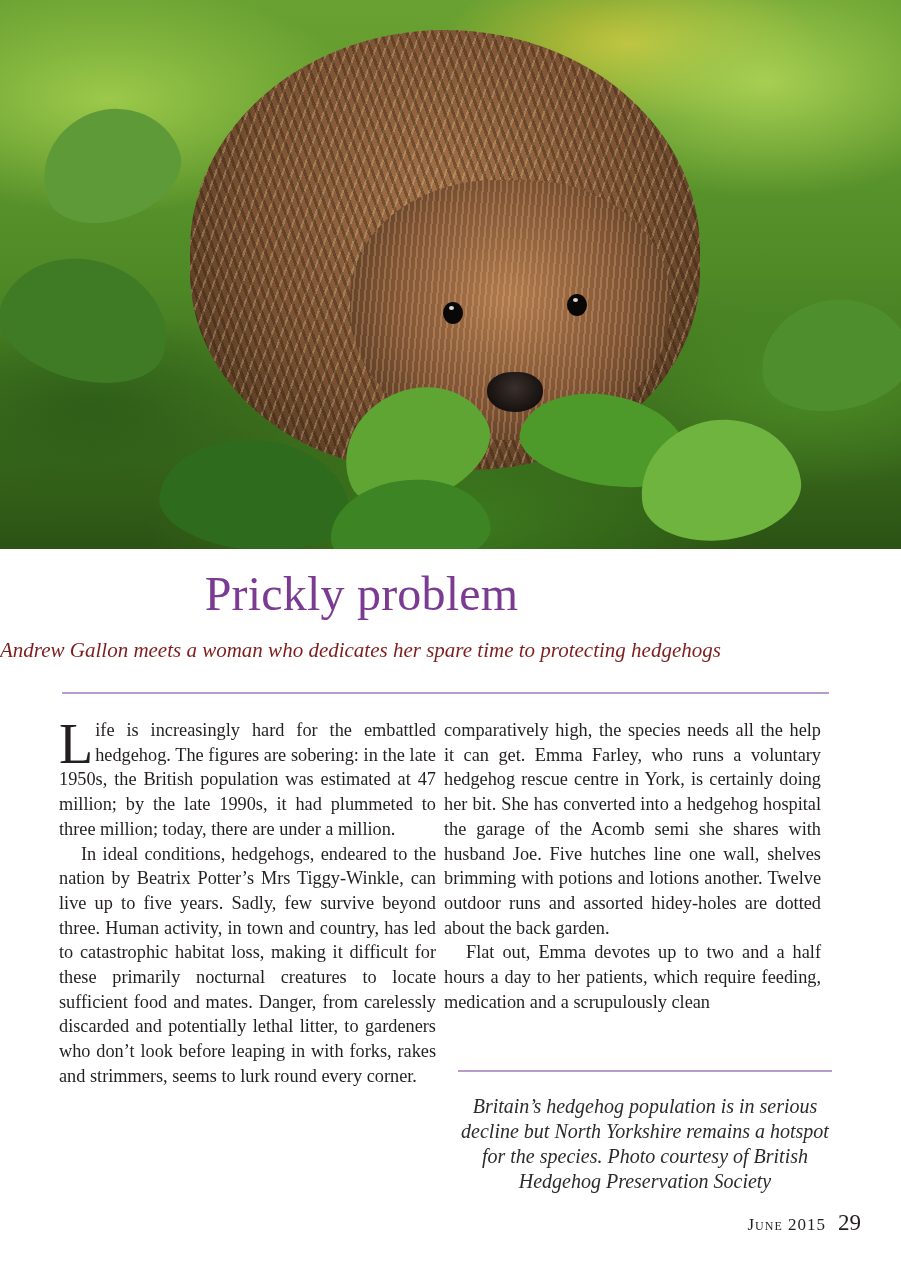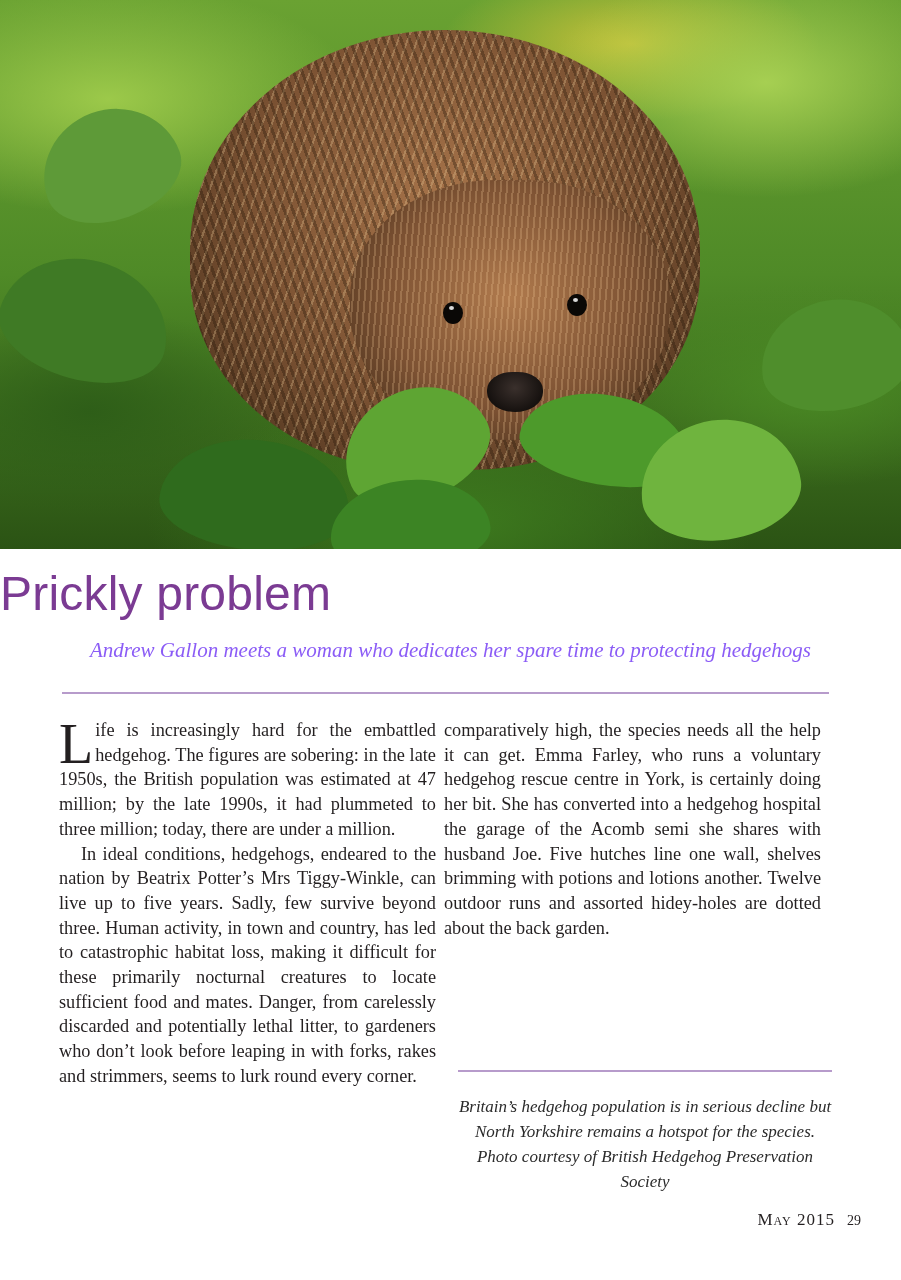--- a/index.html
+++ b/index.html
@@ -30,49 +30,49 @@
       position: absolute; left: 350px; top: 180px; width: 320px; height: 260px; border-radius: 50% 50% 55% 55%;
       background:
         repeating-linear-gradient(95deg, rgba(240,200,150,0.25) 0 2px, rgba(0,0,0,0) 2px 6px),
         radial-gradient(ellipse at 50% 45%, #b07a4d 0%, #7d5233 55%, #3a2716 100%);
     }
     .eye { position: absolute; width: 20px; height: 22px; border-radius: 50%; background: #0a0806; }
     .eye::after { content: ""; position: absolute; left: 6px; top: 4px; width: 5px; height: 4px; border-radius: 50%; background: #d8d8d8; }
     .nose { position: absolute; left: 487px; top: 372px; width: 56px; height: 40px; border-radius: 45% 45% 50% 50%; background: radial-gradient(ellipse at 50% 40%, #3a302c 0%, #110d0b 80%); }
 
     .title {
-      position: absolute; left: 0; top: 566px; width: 723px; text-align: left;
-      font-family: Liberation Sans, sans-serif; font-size: 48px; color: #7b3b93; letter-spacing: 0.2px;
+      position: absolute; left: 0; top: 566px; width: 723px; text-align: center;
+      font-family: Liberation Serif, serif; font-size: 48px; color: #7b3b93; letter-spacing: 0.2px;
     }
     .standfirst {
-      position: absolute; left: 0; top: 638px; width: 901px; text-align: center;
-      font-family: "Liberation Serif", serif; font-style: italic; font-size: 21px; color: #8b5cf6;
+      position: absolute; left: 0; top: 638px; width: 901px; 
+      font-family: "Liberation Serif", serif; font-style: italic; font-size: 21px; color: #7f1d1d;
     }
     .rule-top { position: absolute; left: 62px; top: 692px; width: 767px; height: 2px; background: #b79bcb; }
     .col {
       position: absolute; width: 377px; font-size: 18.3px; line-height: 24.7px;
       text-align: justify; hyphens: manual; color: #231f20;
     }
     .col-left { left: 59px; top: 718px; }
     .col-right { left: 444px; top: 718px; }
     .col p { margin: 0; text-indent: 22px; }
     .col p.first { text-indent: 0; }
     .dropcap {
       float: left; font-size: 56px; line-height: 44px; margin: 4px 2px 0 0; color: #231f20;
     }
     .rule-caption { position: absolute; left: 458px; top: 1070px; width: 374px; height: 2px; background: #b79bcb; }
     .caption {
       position: absolute; left: 458px; top: 1094px; width: 374px; text-align: center;
-      font-style: italic; font-size: 17px; line-height: 25px; color: #2b2b2b;
+      font-style: italic; font-size: 20px; line-height: 25px; color: #2b2b2b;
     }
     .folio {
       position: absolute; right: 40px; top: 1210px; font-size: 16px; color: #231f20;
     }
     .folio .month { font-variant: small-caps; letter-spacing: 1px; font-size: 17px; margin-right: 8px; }
-    .folio .page { font-size: 14px; }
+    .folio .page { font-size: 23px; }
   </style>
 </head>
 <body>
 
 <div class="hero">
   <div class="leaf" style="left:40px;top:110px;width:140px;height:110px;background:#5e9a38;transform:rotate(-20deg);"></div>
   <div class="leaf" style="left:0px;top:260px;width:170px;height:120px;background:#3f7a25;transform:rotate(15deg);"></div>
   <div class="leaf" style="left:760px;top:300px;width:150px;height:110px;background:#4f8e2c;transform:rotate(-10deg);"></div>
   <div class="hog-body"></div>
   <div class="hog-face"></div>
@@ -90,21 +90,22 @@
 <div class="standfirst">Andrew Gallon meets a woman who dedicates her spare time to protecting hedgehogs</div>
 <div class="rule-top"></div>
 
 <div class="col col-left">
   <p class="first"><span class="dropcap">L</span><span>ife is increasingly hard for the embattled hedgehog. The figures are sobering: in the late 1950s, the British population was esti­mated at 47 million; by the late 1990s, it had plummeted to three million; today, there are under a million.</span></p>
   <p>In ideal conditions, hedgehogs, endeared to the nation by Beatrix Potter’s Mrs Tiggy-Winkle, can live up to five years. Sadly, few survive beyond three. Human activity, in town and country, has led to catastrophic habitat loss, making it difficult for these pri­marily nocturnal creatures to locate sufficient food and mates. Danger, from carelessly dis­carded and potentially lethal litter, to garden­ers who don’t look before leaping in with forks, rakes and strimmers, seems to lurk round every corner.</p>
 </div>
 
 <div class="col col-right">
   <p class="first">comparatively high, the species needs all the help it can get. Emma Farley, who runs a vol­untary hedgehog rescue centre in York, is cer­tainly doing her bit. She has converted into a hedgehog hospital the garage of the Acomb semi she shares with husband Joe. Five hutches line one wall, shelves brimming with potions and lotions another. Twelve outdoor runs and assorted hidey-holes are dotted about the back garden.</p>
+  <p>Flat out, Emma devotes up to two and a half hours a day to her patients, which require feeding, medication and a scrupulously clean</p>
 </div>
 
 <div class="rule-caption"></div>
 <div class="caption">Britain’s hedgehog population is in serious decline but North Yorkshire remains a hotspot for the species. Photo courtesy of British Hedgehog Preservation Society</div>
 
 <div class="folio">
-  <span class="month">May 2015</span>
+  <span class="month">June 2015</span>
   <span class="page">29</span>
 </div>
 
 </body></html>

